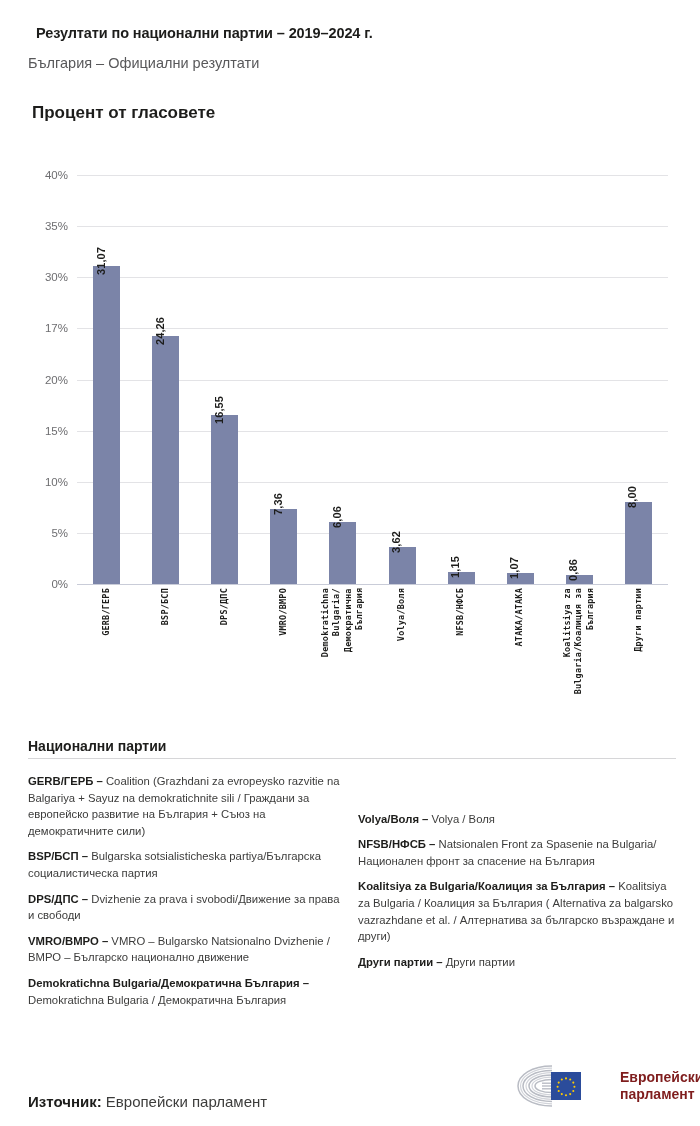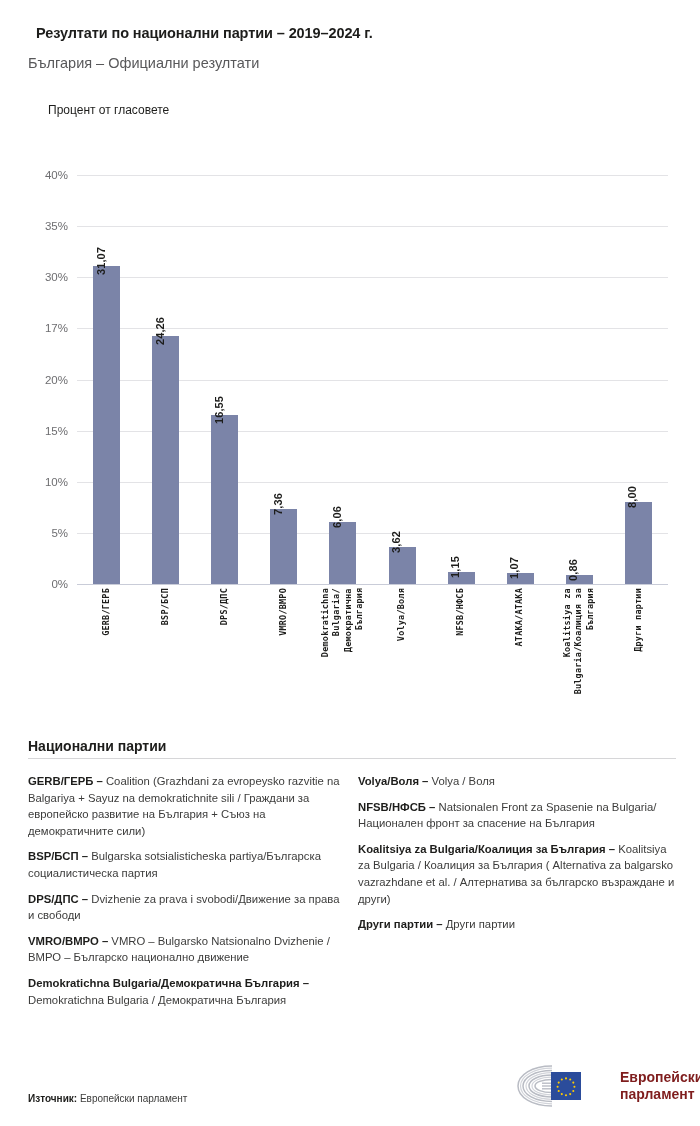--- a/index.html
+++ b/index.html
@@ -42,24 +42,24 @@
     font-size: 14.5px;
     font-weight: normal;
     color: #58585a;
     margin: 11px 0 0 0;
     line-height: 1.3;
   }
 
   
   .chart-label {
     position: absolute;
-    left: 48px;
+    left: 32px;
     top: 103px;
-    font-size: 12px;
-    font-weight: normal;
+    font-size: 17px;
+    font-weight: bold;
     color: #1d1d1b;
   }
 
   .chart {
     position: absolute;
     left: 28px;
     top: 150px;
     width: 648px;
     height: 580px;
   }
@@ -167,21 +167,21 @@
   }
   .legend-rule {
     height: 1px;
     background: #d6d6d8;
     width: 100%;
     margin-bottom: 14px;
   }
   .legend-cols {
     display: flex;
     gap: 12px;
-    align-items: flex-start;
+    align-items: center;
   }
   .legend-col {
     flex: 1 1 0;
     min-width: 0;
   }
   .legend-item {
     font-size: 11.3px;
     line-height: 1.47;
     color: #3c3c3b;
     margin-bottom: 9px;
@@ -189,21 +189,21 @@
   .legend-item b {
     color: #1d1d1b;
     font-weight: bold;
   }
 
   
   .source {
     position: absolute;
     left: 28px;
     top: 1093px;
-    font-size: 10px;
+    font-size: 15px;
     color: #3c3c3b;
   }
   .source b { color: #1d1d1b; }
 
   .ep-logo {
     position: absolute;
     left: 512px;
     top: 1060px;
     width: 168px;
     height: 52px;

